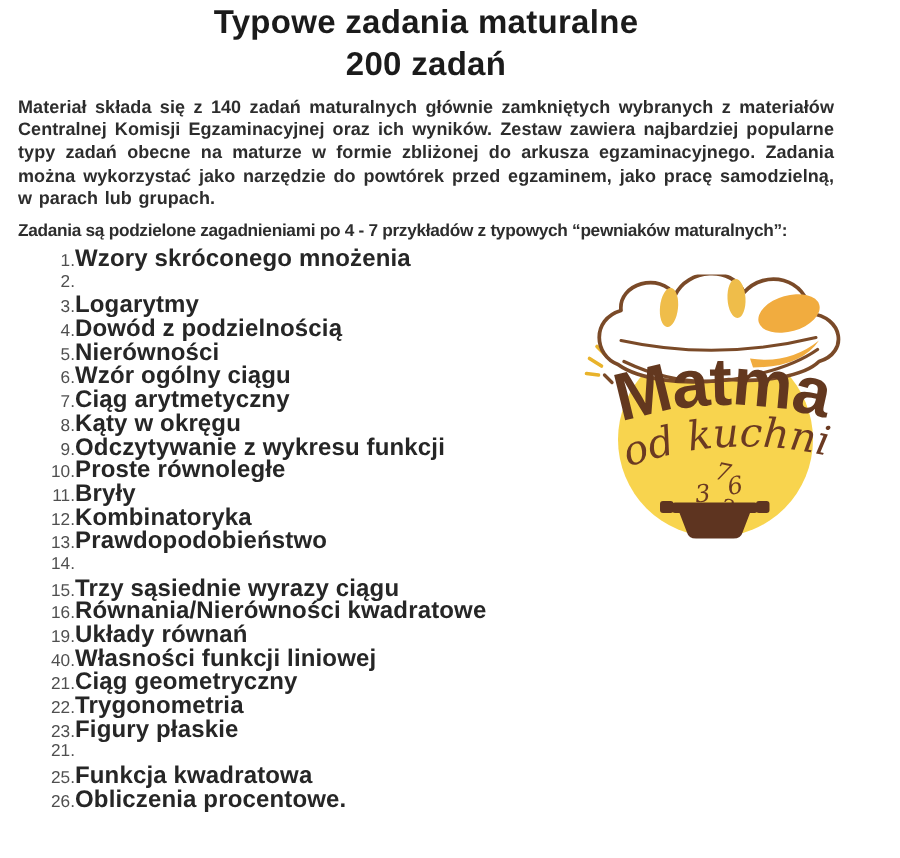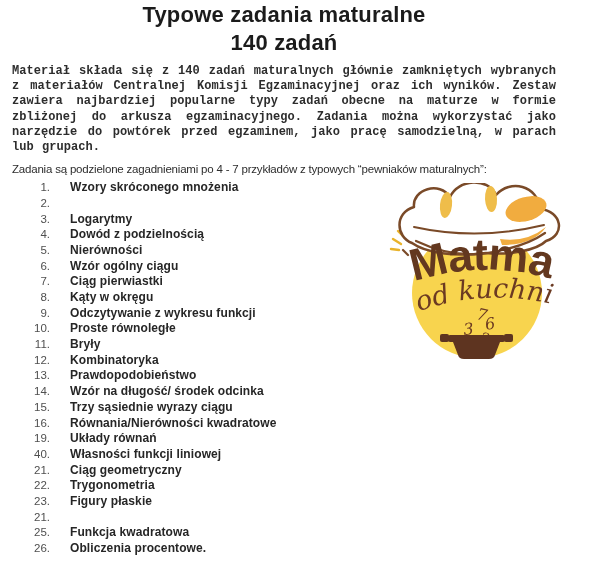--- a/index.html
+++ b/index.html
@@ -7,41 +7,41 @@
     position:relative;width:568px;height:572px;overflow:hidden;background:#fff;
     font-family:"Liberation Sans",sans-serif;color:#2d2d2d;
   }
   .title{
     margin:0;padding-top:1px;text-align:center;
     font-size:22px;line-height:28px;font-weight:700;color:#1b1b1b;letter-spacing:.2px;
   }
   .intro{
     margin:7px 12px 0 12px;text-align:justify;
     font-size:12px;line-height:15.2px;font-weight:700;color:#2d2d2d;
-    word-spacing:1px;letter-spacing:.05px;font-family:Liberation Mono, monospace;
+    word-spacing:1px;letter-spacing:.05px;
   }
   .list-intro{
     margin:7px 12px 0 12px;white-space:nowrap;
-    font-size:11.5px;line-height:15px;font-weight:400;color:#2d2d2d;letter-spacing:-.2px;
+    font-size:11.5px;line-height:15px;font-weight:700;color:#2d2d2d;letter-spacing:-.2px;
   }
   ol.topics{list-style:none;margin:3px 0 0 0;padding:0;}
   ol.topics li{display:flex;align-items:baseline;height:15.7px;line-height:15.7px;}
   ol.topics .num{flex:none;width:50px;text-align:right;font-size:11.5px;font-weight:400;color:#4f4f4f;}
-  ol.topics .txt{margin-left:20px;font-size:12px;font-weight:700;color:#262626;letter-spacing:.1px;white-space:nowrap;}
+  ol.topics .txt{margin-left:0;font-size:16px;font-weight:700;color:#262626;letter-spacing:.1px;white-space:nowrap;}
   .logo{position:absolute;left:388px;top:183px;width:190px;height:186px;}
   .logo svg{display:block;width:100%;height:100%;}
 </style>
 </head>
 <body>
 
 <div class="page">
 
   <h1 class="title">
     <div>Typowe zadania maturalne</div>
-    <div>140 zadań</div>
+    <div>200 zadań</div>
   </h1>
 
   <p class="intro">Materiał składa się z 140 zadań maturalnych głównie zamkniętych wybranych z materiałów Centralnej Komisji Egzaminacyjnej oraz ich wyników. Zestaw zawiera najbardziej popularne typy zadań obecne na maturze w formie zbliżonej do arkusza egzaminacyjnego. Zadania można wykorzystać jako narzędzie do powtórek przed egzaminem, jako pracę samodzielną, w parach lub grupach.</p>
 
   <p class="list-intro">Zadania są podzielone zagadnieniami po 4 - 7 przykładów z typowych “pewniaków maturalnych”:</p>
 
   <ol class="topics">
 
       <li>
         <span class="num">1.</span>
@@ -67,21 +67,21 @@
         <span class="txt">Nierówności</span>
       </li>
 
       <li>
         <span class="num">6.</span>
         <span class="txt">Wzór ogólny ciągu</span>
       </li>
 
       <li>
         <span class="num">7.</span>
-        <span class="txt">Ciąg pierwiastki</span>
+        <span class="txt">Ciąg arytmetyczny</span>
       </li>
 
       <li>
         <span class="num">8.</span>
         <span class="txt">Kąty w okręgu</span>
       </li>
 
       <li>
         <span class="num">9.</span>
         <span class="txt">Odczytywanie z wykresu funkcji</span>
@@ -102,21 +102,20 @@
         <span class="txt">Kombinatoryka</span>
       </li>
 
       <li>
         <span class="num">13.</span>
         <span class="txt">Prawdopodobieństwo</span>
       </li>
 
       <li>
         <span class="num">14.</span>
-        <span class="txt">Wzór na długość/ środek odcinka</span>
       </li>
 
       <li>
         <span class="num">15.</span>
         <span class="txt">Trzy sąsiednie wyrazy ciągu</span>
       </li>
 
       <li>
         <span class="num">16.</span>
         <span class="txt">Równania/Nierówności kwadratowe</span>

